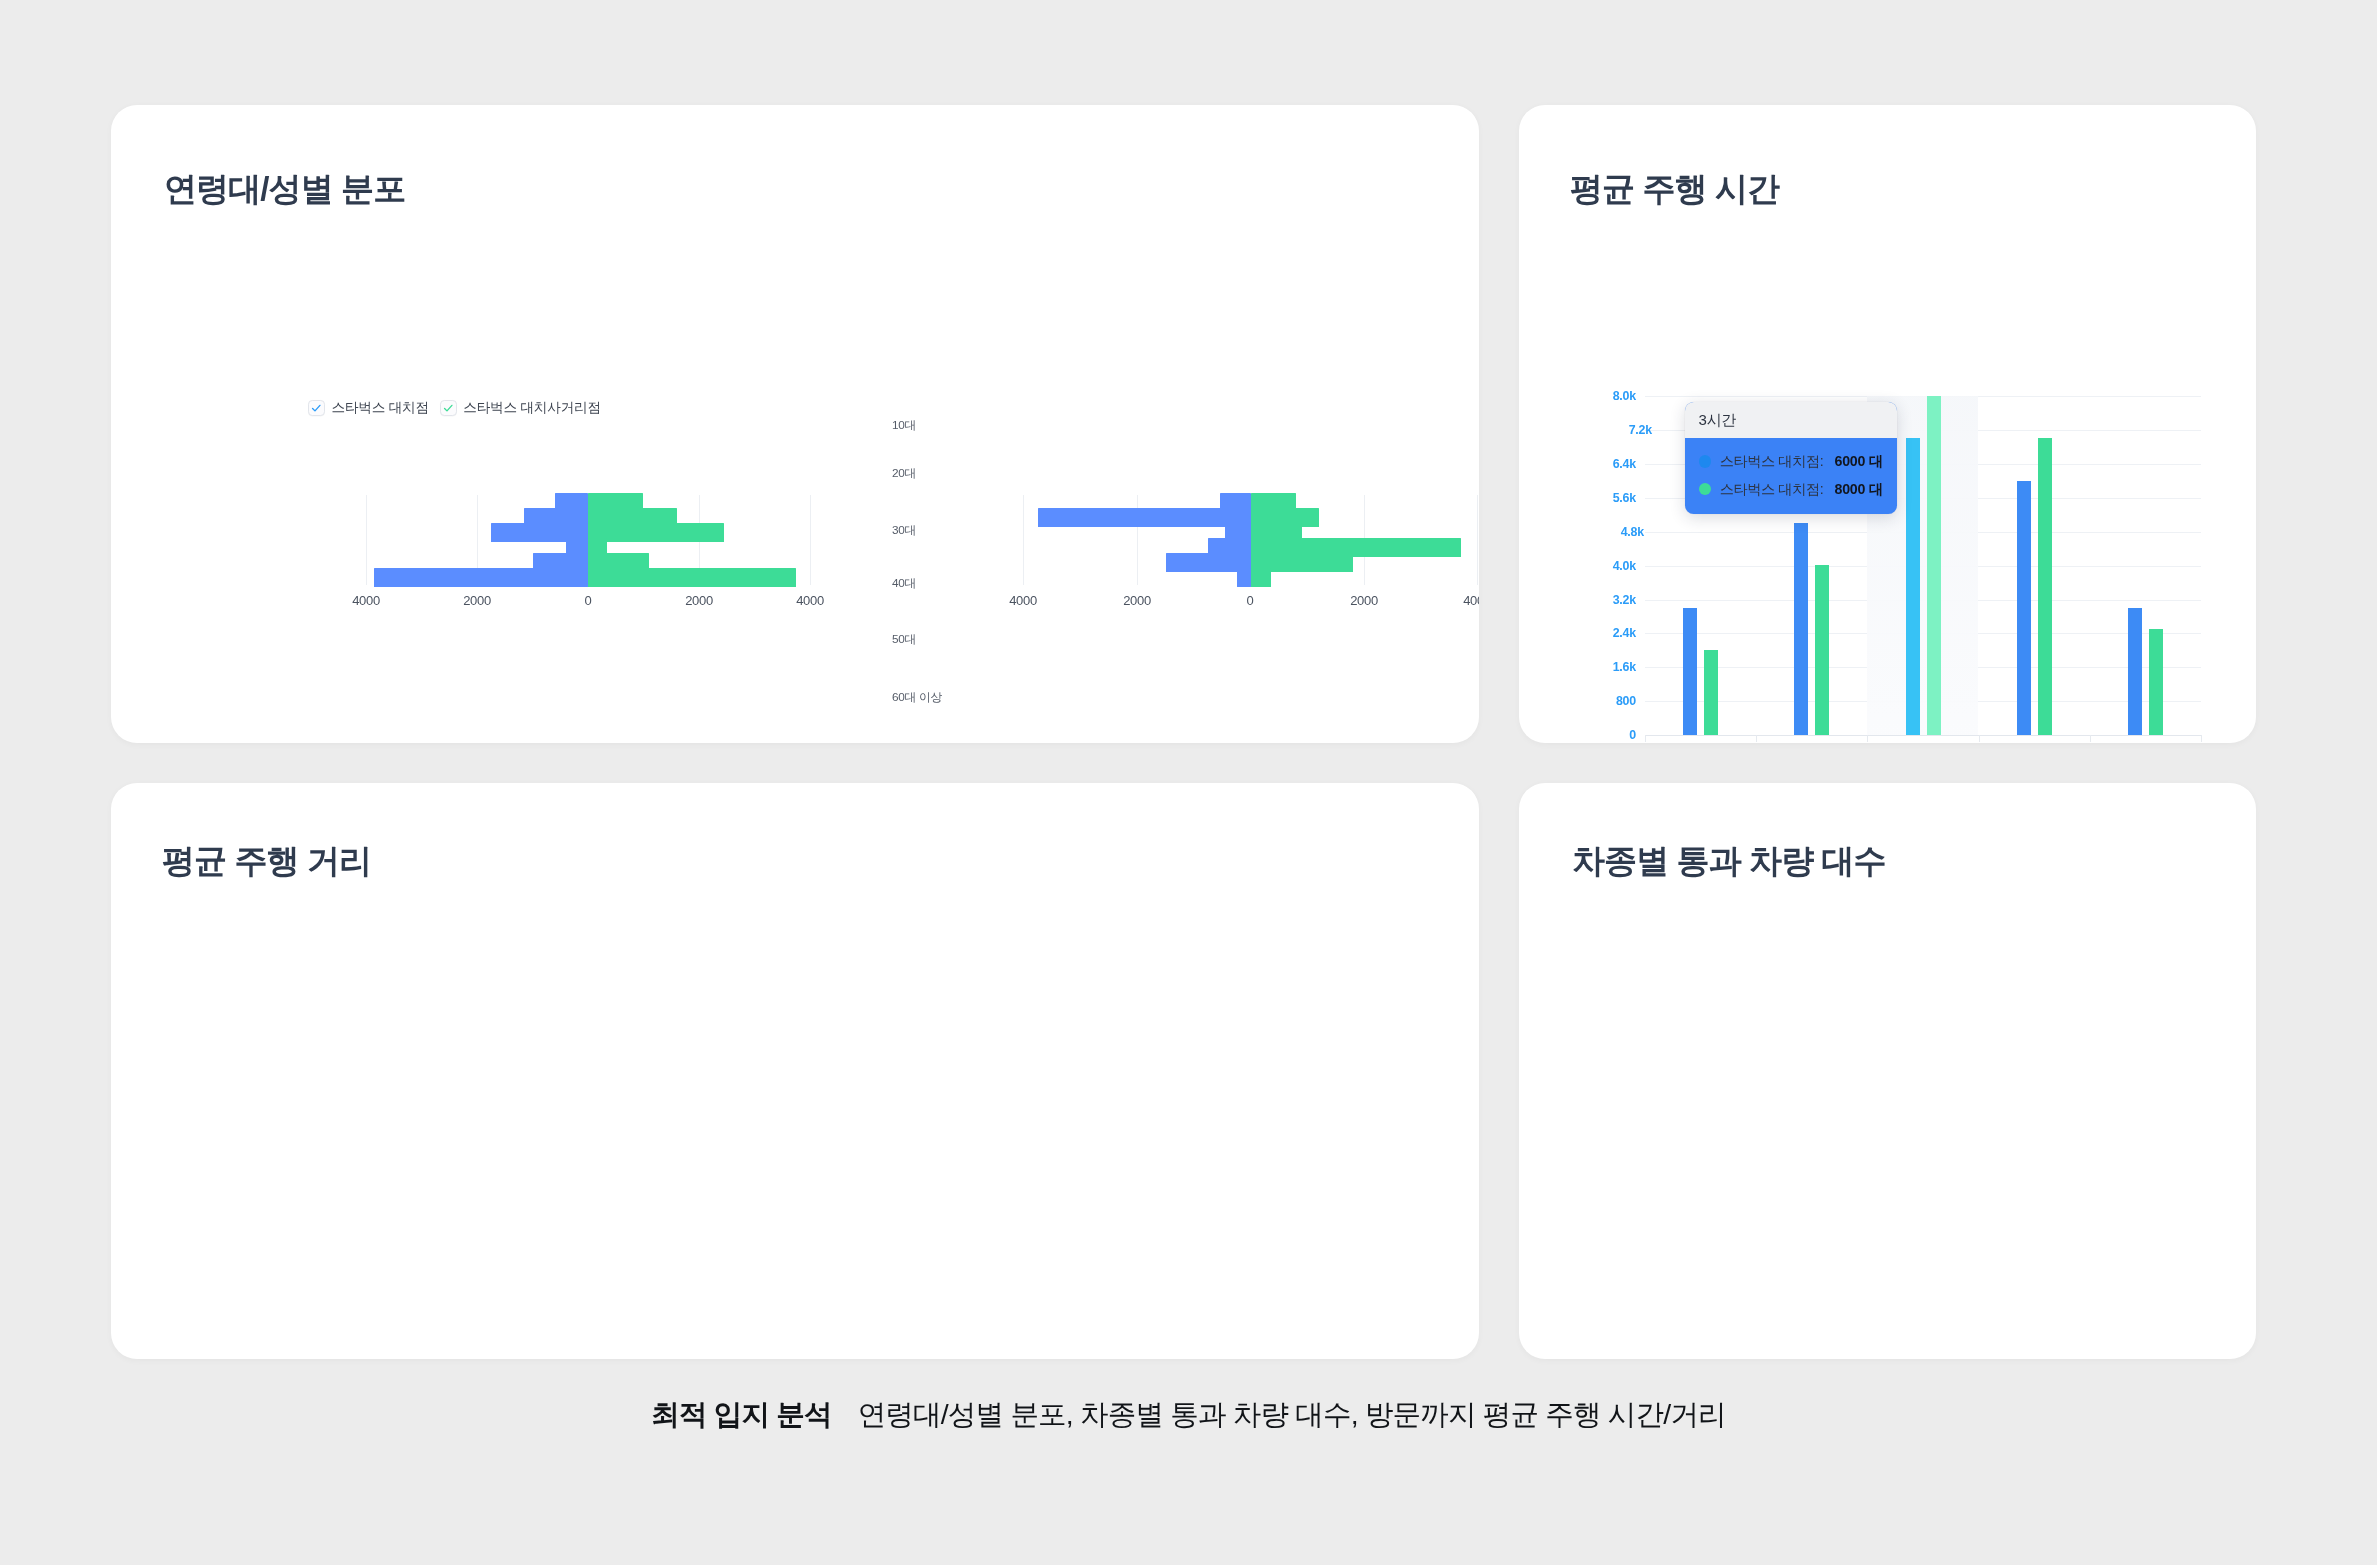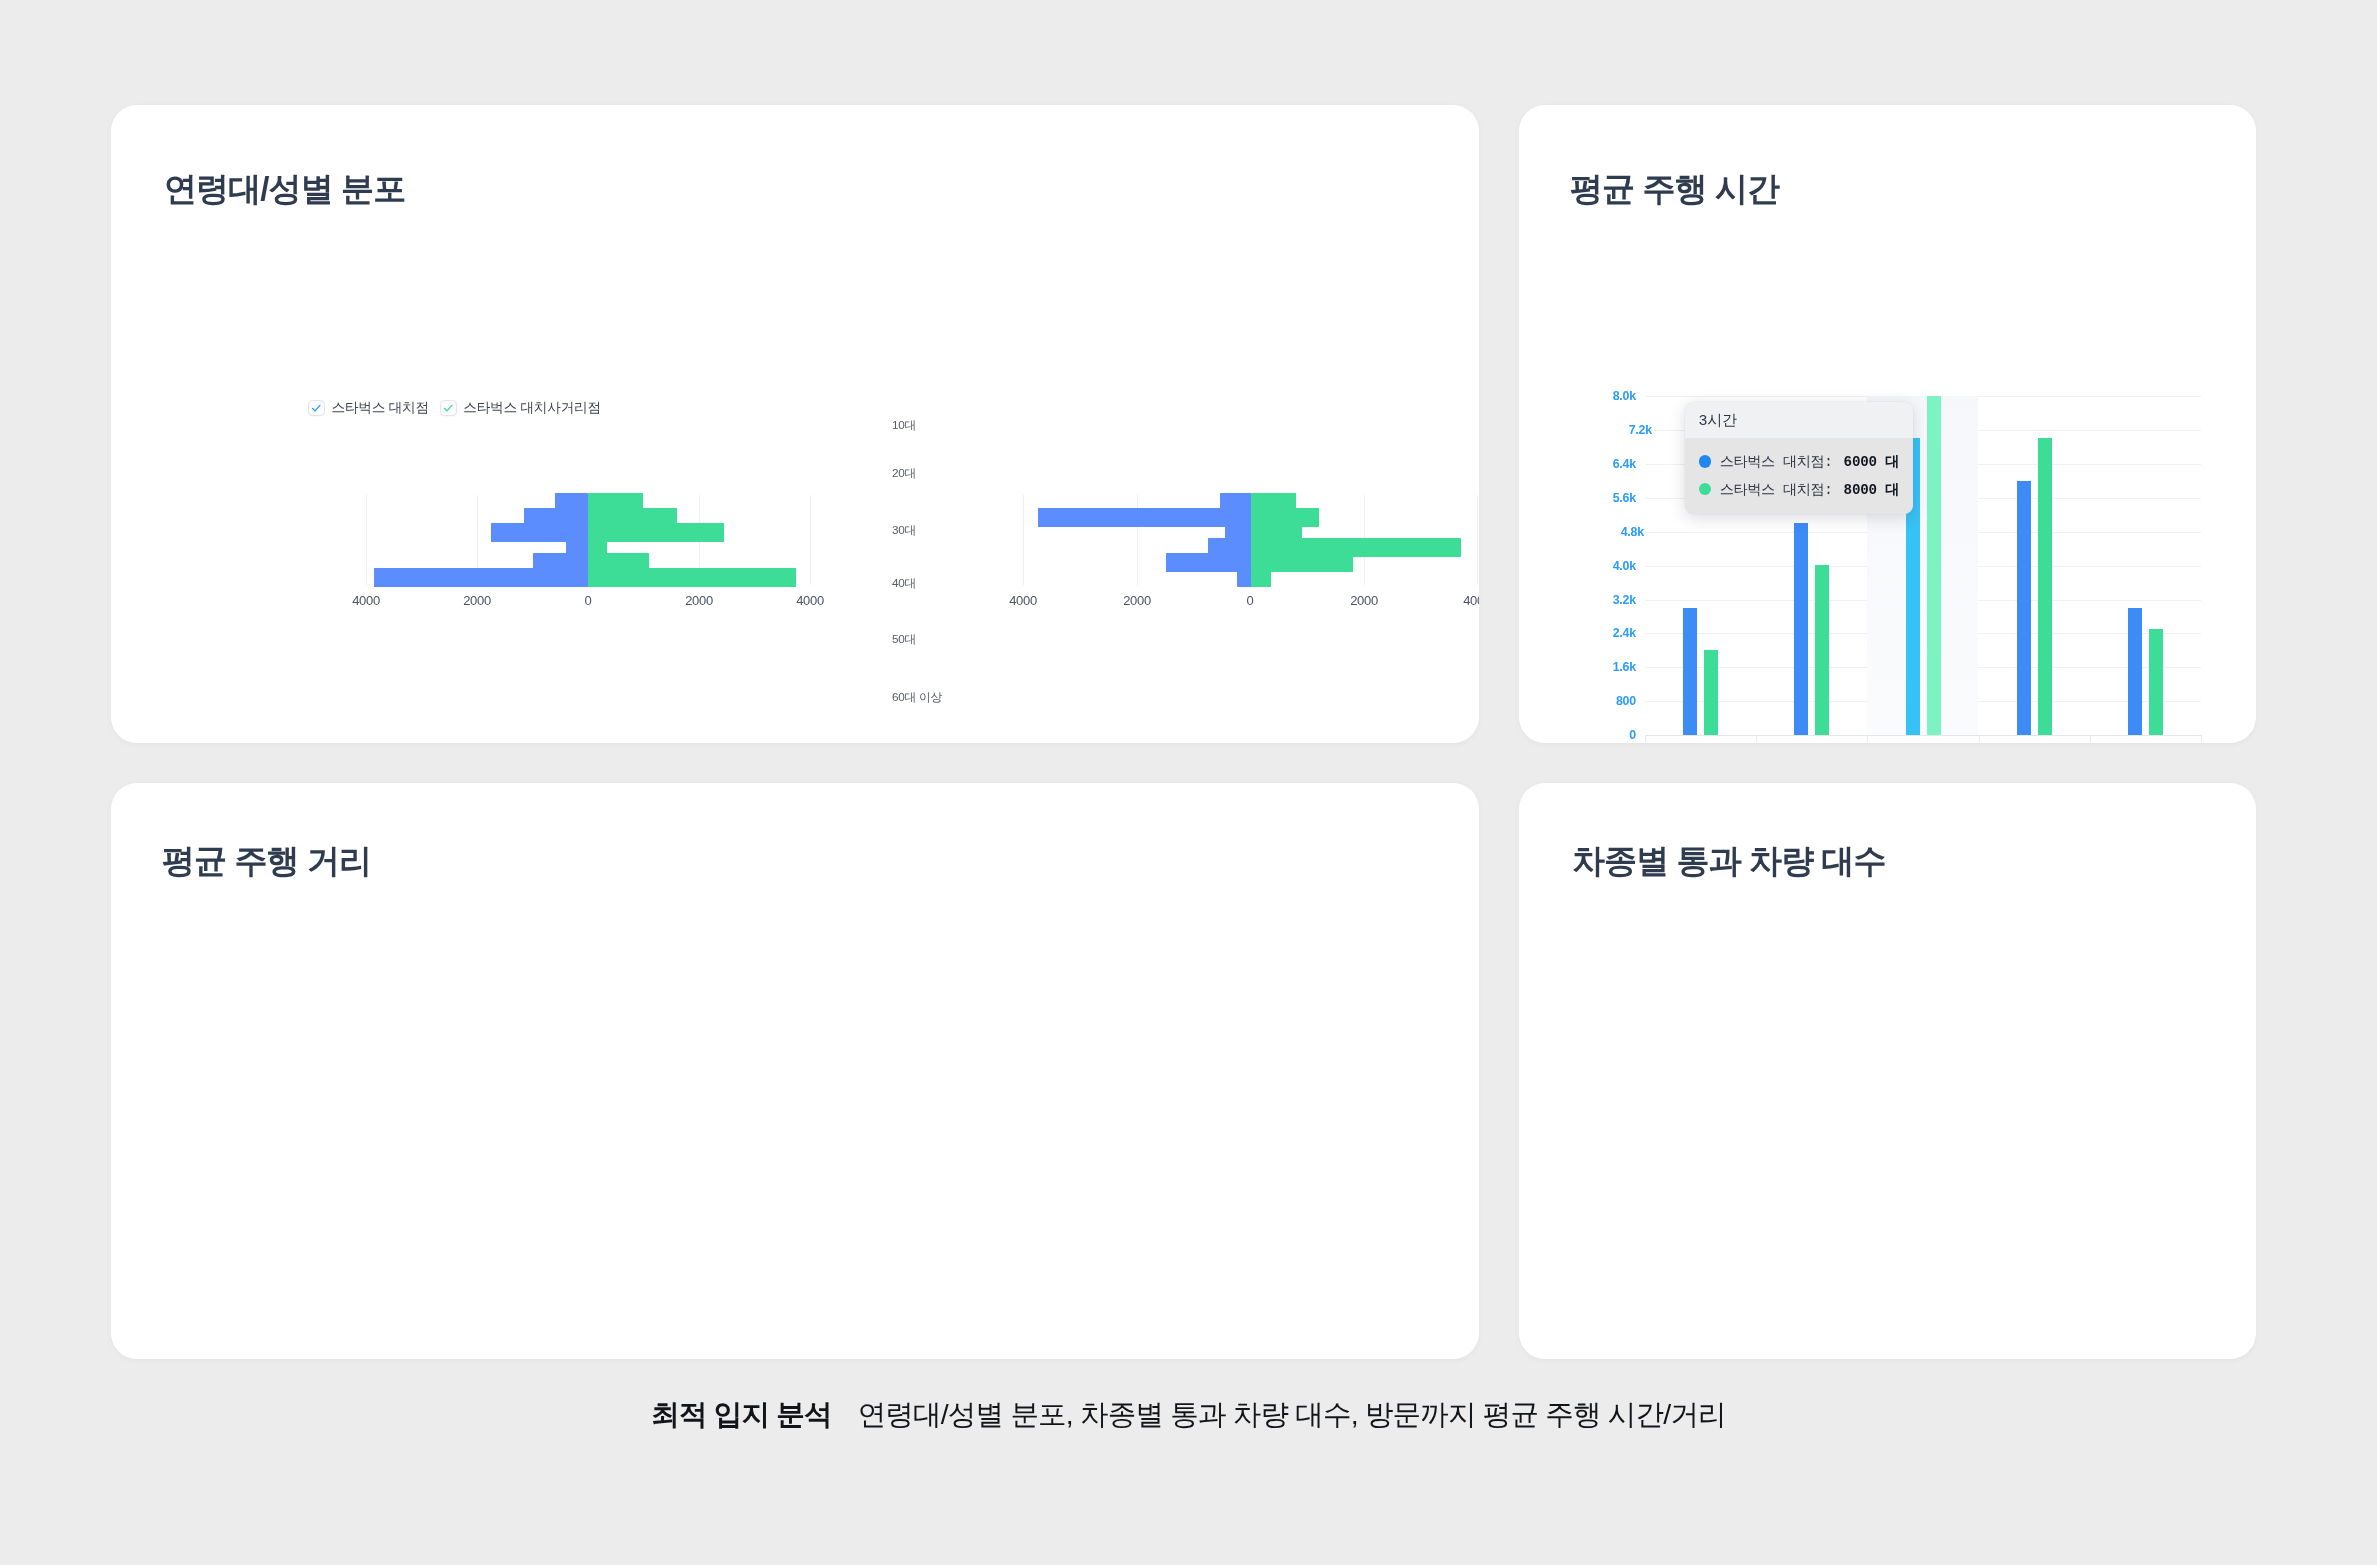--- a/index.html
+++ b/index.html
@@ -71,26 +71,25 @@
   .bar { position: absolute; bottom: 0; }
   .bar.blue { background: #3d8bf5; }
   .bar.green { background: #3ddc97; }
   .bar.blue.hl { background: #37c2f5; }
   .bar.green.hl { background: #7df2c3; }
   .tick-sep { position: absolute; width: 0.6px; background: #e6eaef; }
 
   
   .tip {
     position: absolute;
-    background: #e5e5e5;
+    background: #3b82f6;
     border-radius: 8.7px;
     box-shadow: 0 3.7px 16px rgba(30,40,60,0.16), 0 0 0 0.6px rgba(0,0,0,0.035);
     overflow: hidden;
     min-width: 186px;
-    font-family: Liberation Mono, monospace;
   }
   .tip-head {
     background: #f0f1f3;
     padding: 8.7px 13.6px 8px 13.6px;
     font-size: 15px; color: #2c3340; letter-spacing: -0.3px;
   }
   .tip-body { padding: 10px 13.6px 11px 13.6px; }
   .tip-row { display: flex; align-items: center; gap: 8.7px; padding: 4.3px 0; white-space: nowrap; }
   .dot { width: 12.4px; height: 12.4px; border-radius: 50%; flex: none; }
   .tip-name { font-size: 14.2px; color: #2c3340; letter-spacing: -0.4px; }

